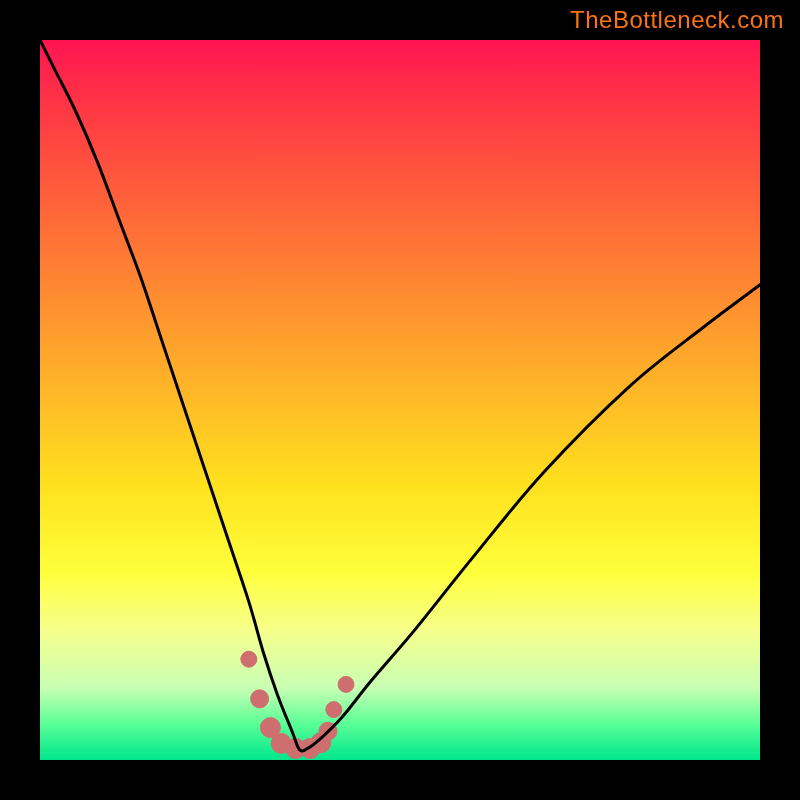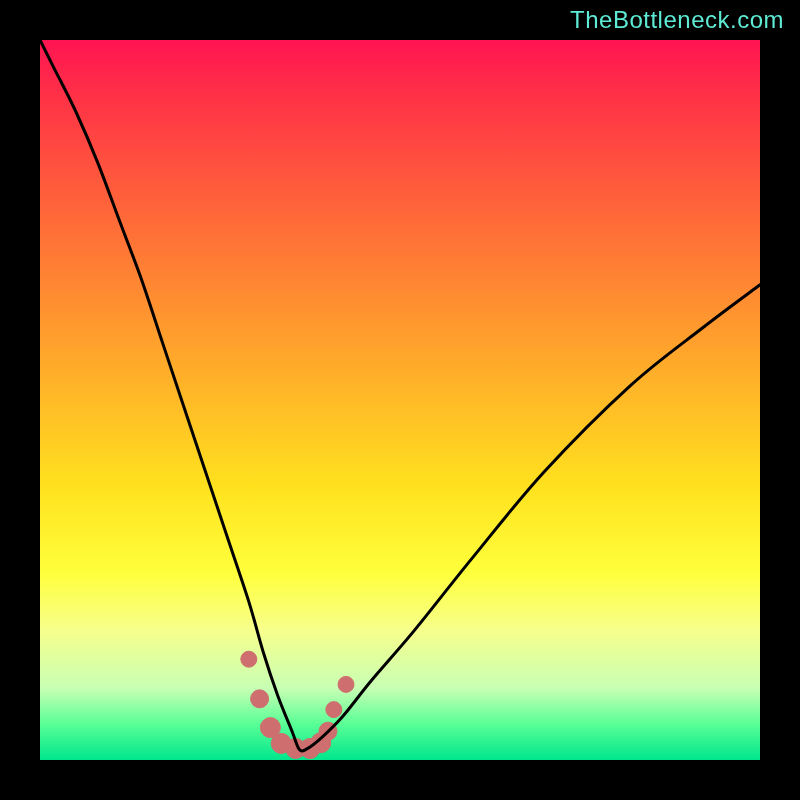--- a/index.html
+++ b/index.html
@@ -35,21 +35,21 @@
       #ffff3c 74%,
       #f6ff8c 82%,
       #c8ffb4 90%,
       #5aff96 95%,
       #00e68c 100%);
   }
   .watermark {
     position: absolute;
     top: 6px;
     right: 16px;
-    color: #5eead4;
+    color: #f97316;
     font-size: 24px;
     font-weight: 400;
     letter-spacing: 0.5px;
     user-select: none;
   }
   svg.curve {
     position: absolute;
     left: 0;
     top: 0;
     width: 720px;

